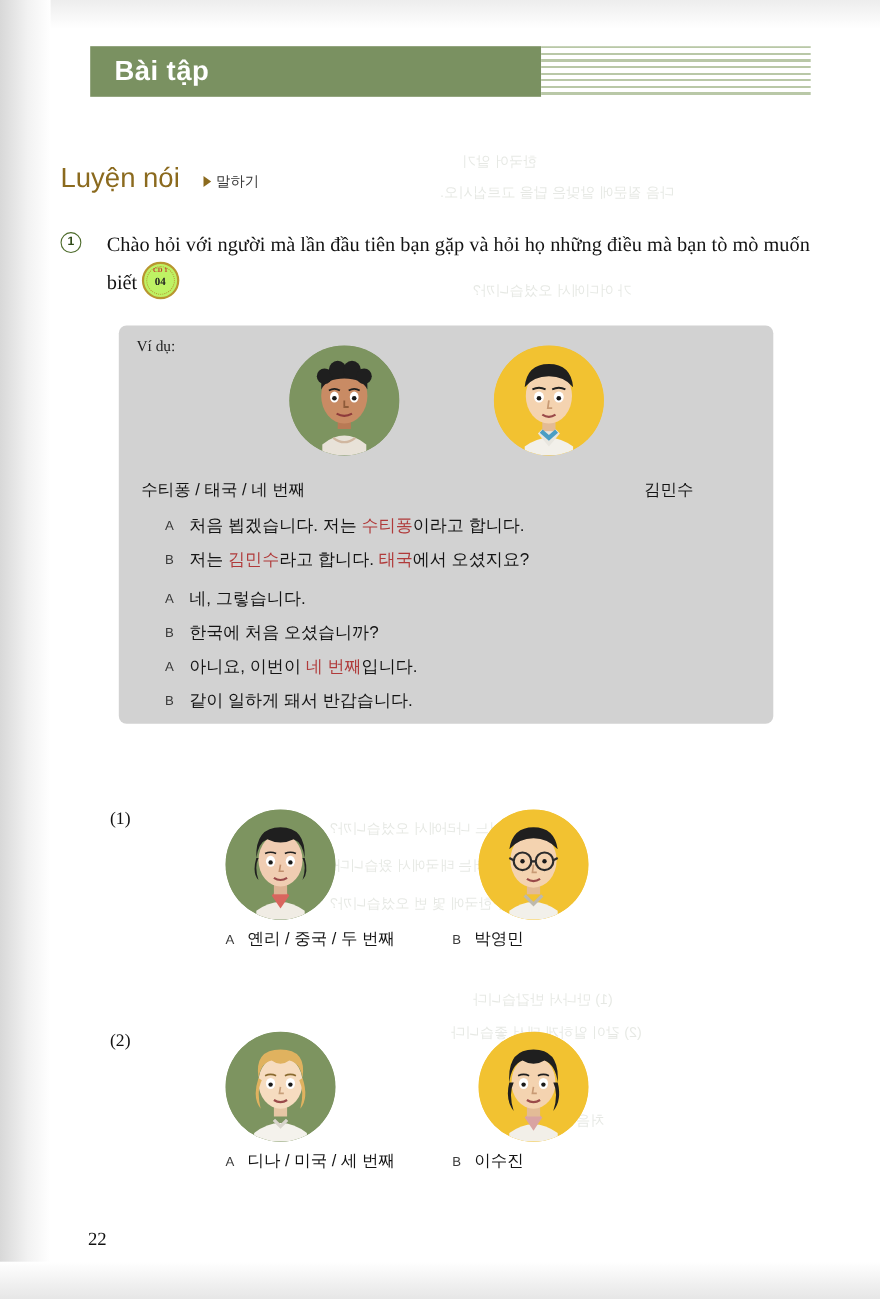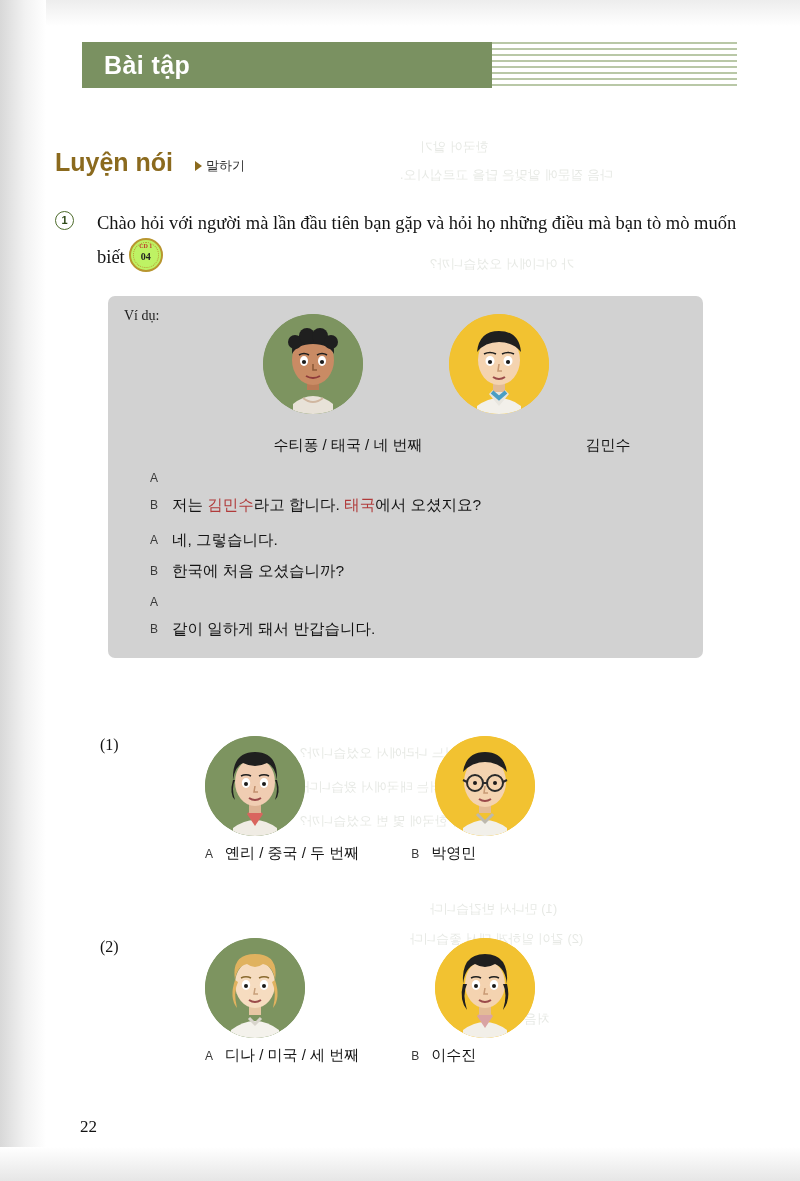--- a/index.html
+++ b/index.html
@@ -79,21 +79,21 @@
   .section-head {
     position: absolute;
     left: 55px;
     top: 148px;
     display: flex;
     align-items: baseline;
   }
   .section-title {
     color: #8b6a1e;
     font-size: 25px;
-    font-weight: bold;
+    font-weight: normal;
   }
   .section-sub-wrap {
     display: flex;
     align-items: center;
     margin-left: 22px;
     color: #333333;
     font-size: 13px;
   }
   .tri {
     width: 0; height: 0;
@@ -192,21 +192,21 @@
     display: flex;
     justify-content: center;
     gap: 86px;
   }
   .ex-caption-row {
     position: absolute;
     top: 140px;
     left: 0;
     width: 595px;
     display: flex;
-    justify-content: flex-end;
+    justify-content: space-between;
     gap: 70px;
     font-size: 15px;
     color: #141414;
   }
   .ex-caption {
     width: 190px;
     text-align: center;
   }
   .dialog {
     position: absolute;
@@ -408,35 +408,37 @@
     </div>
 
     <div class="ex-caption-row">
       <div class="ex-caption">수티퐁 / 태국 / 네 번째</div>
       <div class="ex-caption">김민수</div>
     </div>
 
     <div class="dialog">
       <div class="line">
         <span class="spk">A</span>
+        <span><span>처음 뵙겠습니다. 저는 </span><span class="hl">수티퐁</span><span>이라고 합니다.</span></span>
       </div>
       <div class="line gap">
         <span class="spk">B</span>
         <span><span>저는 </span><span class="hl">김민수</span><span>라고 합니다. </span><span class="hl">태국</span><span>에서 오셨지요?</span></span>
       </div>
       <div class="line">
         <span class="spk">A</span>
         <span>네, 그렇습니다.</span>
       </div>
       <div class="line">
         <span class="spk">B</span>
         <span>한국에 처음 오셨습니까?</span>
       </div>
       <div class="line">
         <span class="spk">A</span>
+        <span><span>아니요, 이번이 </span><span class="hl">네 번째</span><span>입니다.</span></span>
       </div>
       <div class="line">
         <span class="spk">B</span>
         <span>같이 일하게 돼서 반갑습니다.</span>
       </div>
     </div>
   </div>
 
   <div class="item-row" style="top:736px;">
     <div class="item-idx">(1)</div>

